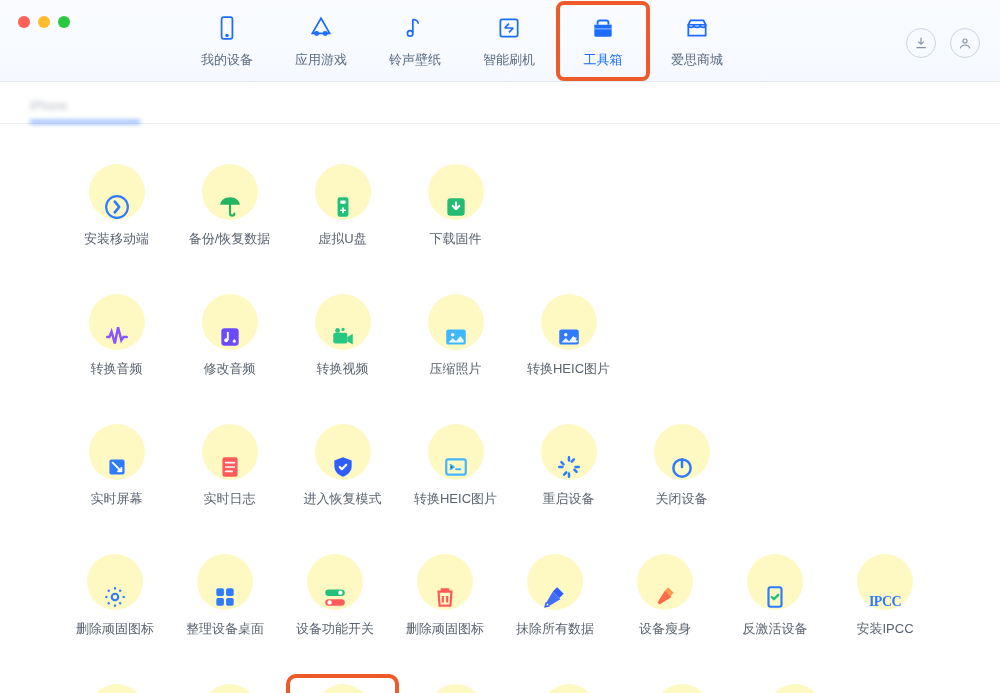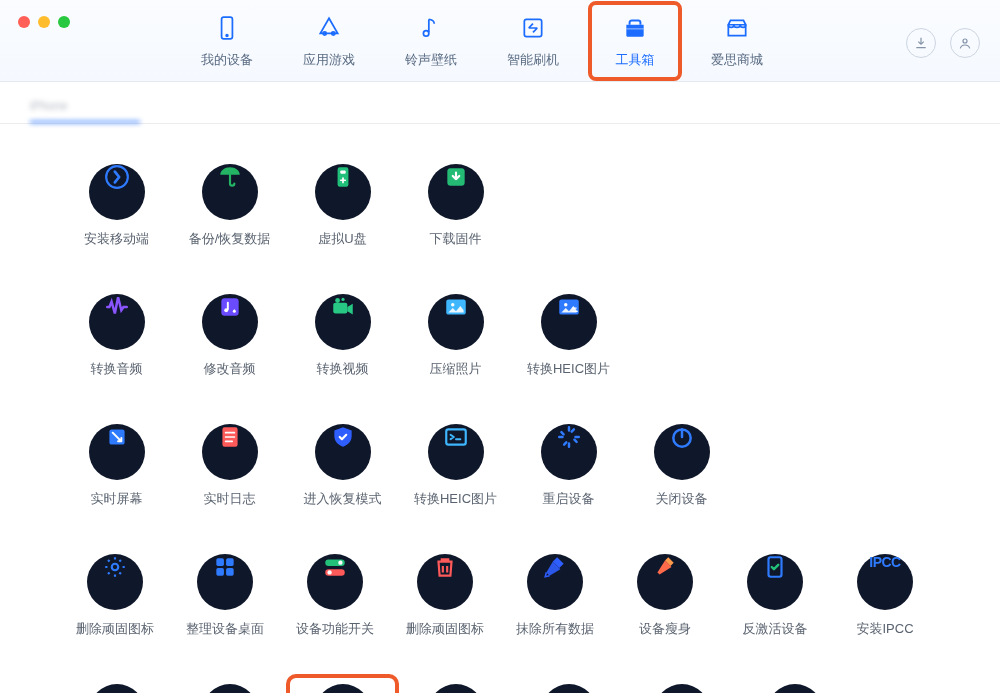--- a/index.html
+++ b/index.html
@@ -30,21 +30,21 @@
   .traffic-lights span {
     width: 12px; height: 12px; border-radius: 50%; display: block;
   }
   .tl-close { background:#ff5f57; }
   .tl-min { background:#ffbd2e; }
   .tl-max { background:#28c840; }
 
   .nav {
     display: flex;
     margin-left: 180px;
-    gap: 8px;
+    gap: 0;
   }
   .nav-item {
     width: 94px;
     display: flex;
     flex-direction: column;
     align-items: center;
     gap: 6px;
     cursor: pointer;
     padding: 10px 0 8px;
     color: #5a6b82;
@@ -116,24 +116,25 @@
     border: 4px solid transparent;
     border-radius: 10px;
   }
   .tool.highlight {
     border-color: #ef5a2a;
   }
   .tool .icon {
     width: 56px;
     height: 56px;
     border-radius: 999px;
-    background: #0f172a;
-    display: flex;
-    align-items: flex-start;
+    background: #fef9c3;
+    display: flex;
+    align-items: flex-end;
     justify-content: center;
+    font-family: Liberation Serif, serif;
   }
   .tool .icon svg { width: 26px; height: 26px; }
   .tool .icon .ipcc-text {
     font-size: 14px;
     font-weight: 700;
     color: #2f7bff;
     letter-spacing: -0.5px;
   }
   .tool .tool-label {
     font-size: 13px;

